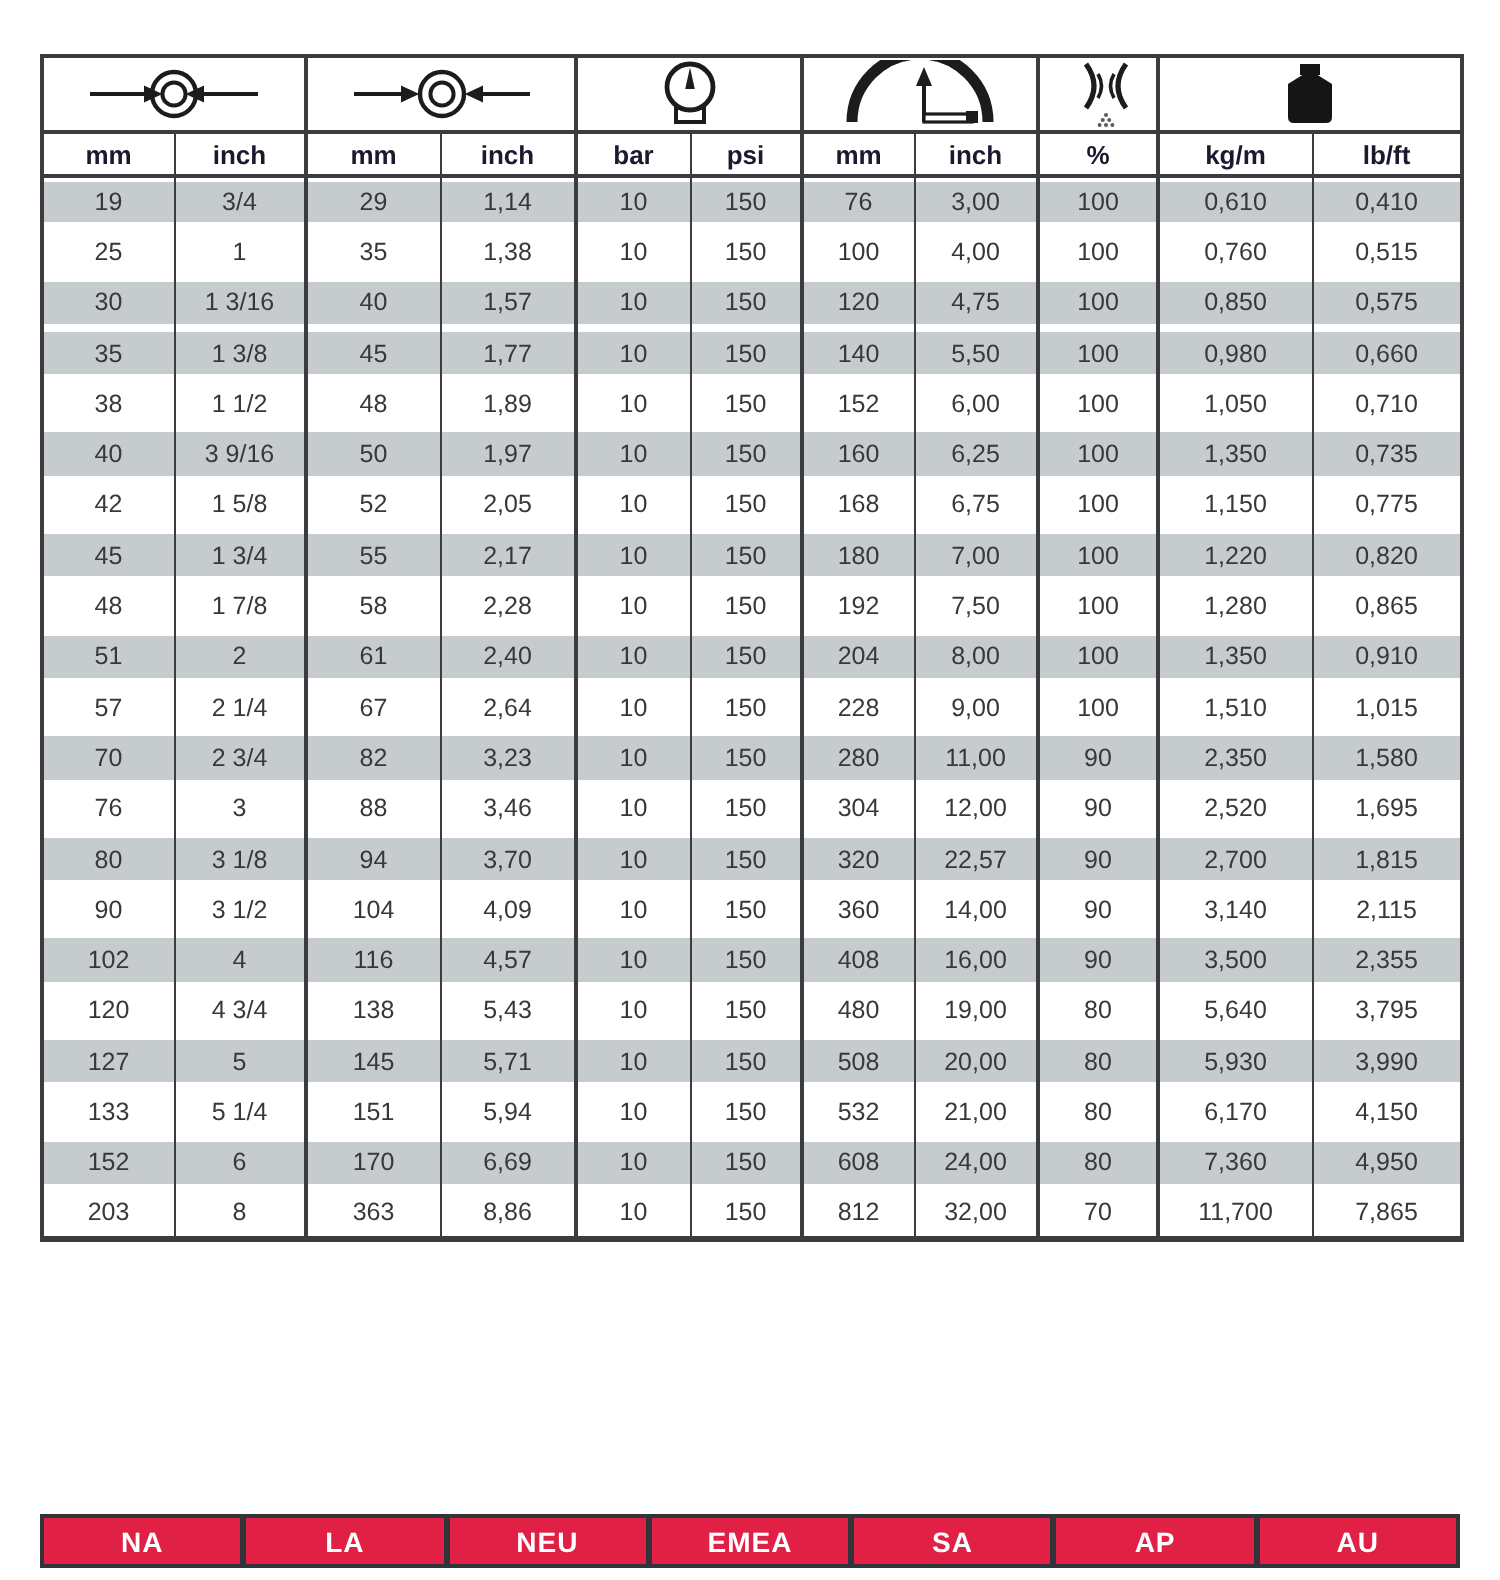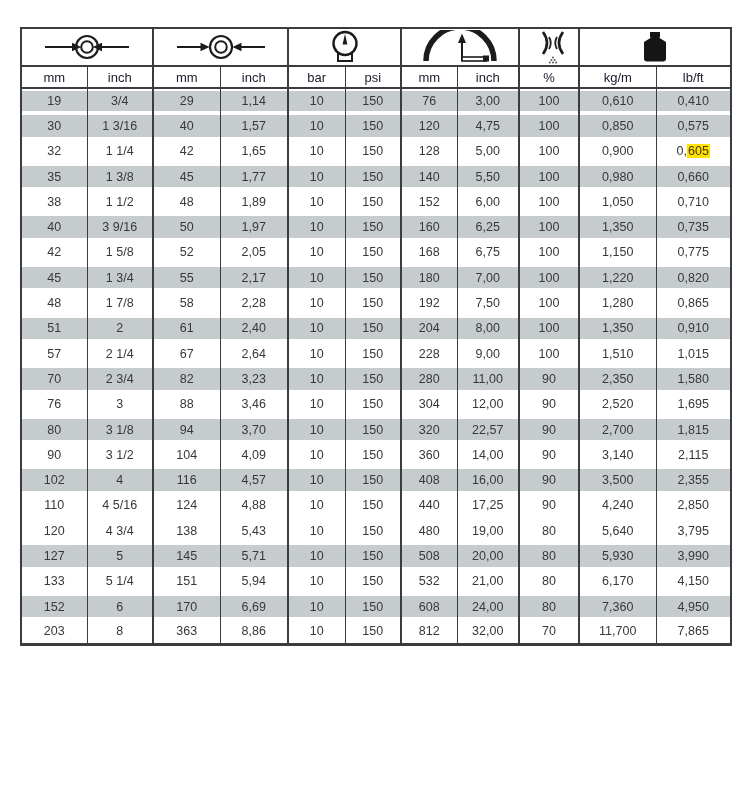--- a/index.html
+++ b/index.html
@@ -19,21 +19,21 @@
     border-bottom:3px solid var(--grid);
   }
   .icon-cell{
     height:35px;padding:0;text-align:center;vertical-align:middle;
     background:#fff;border-bottom:2px solid var(--grid);
   }
   .icon-cell.gb{border-left:2.5px solid var(--grid);}
   .icon-cell svg{vertical-align:middle;}
   tr.labels-row th{
     height:22px;padding:0;text-align:center;vertical-align:middle;
-    font-size:13px;font-weight:normal;color:var(--head);
+    font-size:13px;font-weight:bold;color:var(--head);
     background:#fff;border-bottom:2px solid var(--grid);margin-top:43px;
   }
   .bthin{border-left:1.5px solid var(--grid);}
   .bthick{border-left:2.5px solid var(--grid);}
   tbody td{
     height:25.3px;padding:0;text-align:center;vertical-align:middle;
     font-size:12.5px;color:var(--text);background:#fff;
   }
   tbody tr.stripe td{
     background-image:linear-gradient(to bottom,
@@ -144,45 +144,45 @@
           <td class="bthick">29</td>
           <td class="bthin">1,14</td>
           <td class="bthick">10</td>
           <td class="bthin">150</td>
           <td class="bthick">76</td>
           <td class="bthin">3,00</td>
           <td class="bthick">100</td>
           <td class="bthick">0,610</td>
           <td class="bthin">0,410</td>
         </tr>
+        <tr>
+          <td class="">25</td>
+          <td class="bthin">1</td>
+          <td class="bthick">35</td>
+          <td class="bthin">1,38</td>
+          <td class="bthick">10</td>
+          <td class="bthin">150</td>
+          <td class="bthick">100</td>
+          <td class="bthin">4,00</td>
+          <td class="bthick">100</td>
+          <td class="bthick">0,760</td>
+          <td class="bthin">0,515</td>
+        </tr>
         <tr class="stripe">
           <td class="">30</td>
           <td class="bthin">1 3/16</td>
           <td class="bthick">40</td>
           <td class="bthin">1,57</td>
           <td class="bthick">10</td>
           <td class="bthin">150</td>
           <td class="bthick">120</td>
           <td class="bthin">4,75</td>
           <td class="bthick">100</td>
           <td class="bthick">0,850</td>
           <td class="bthin">0,575</td>
-        </tr>
-        <tr>
-          <td class="">32</td>
-          <td class="bthin">1 1/4</td>
-          <td class="bthick">42</td>
-          <td class="bthin">1,65</td>
-          <td class="bthick">10</td>
-          <td class="bthin">150</td>
-          <td class="bthick">128</td>
-          <td class="bthin">5,00</td>
-          <td class="bthick">100</td>
-          <td class="bthick">0,900</td>
-          <td class="bthin"><span>0,</span><span class="hl">605</span></td>
         </tr>
         <tr class="stripe">
           <td class="">35</td>
           <td class="bthin">1 3/8</td>
           <td class="bthick">45</td>
           <td class="bthin">1,77</td>
           <td class="bthick">10</td>
           <td class="bthin">150</td>
           <td class="bthick">140</td>
           <td class="bthin">5,50</td>
@@ -340,33 +340,20 @@
           <td class="bthin">4,57</td>
           <td class="bthick">10</td>
           <td class="bthin">150</td>
           <td class="bthick">408</td>
           <td class="bthin">16,00</td>
           <td class="bthick">90</td>
           <td class="bthick">3,500</td>
           <td class="bthin">2,355</td>
         </tr>
         <tr>
-          <td class="">110</td>
-          <td class="bthin">4 5/16</td>
-          <td class="bthick">124</td>
-          <td class="bthin">4,88</td>
-          <td class="bthick">10</td>
-          <td class="bthin">150</td>
-          <td class="bthick">440</td>
-          <td class="bthin">17,25</td>
-          <td class="bthick">90</td>
-          <td class="bthick">4,240</td>
-          <td class="bthin">2,850</td>
-        </tr>
-        <tr>
           <td class="">120</td>
           <td class="bthin">4 3/4</td>
           <td class="bthick">138</td>
           <td class="bthin">5,43</td>
           <td class="bthick">10</td>
           <td class="bthin">150</td>
           <td class="bthick">480</td>
           <td class="bthin">19,00</td>
           <td class="bthick">80</td>
           <td class="bthick">5,640</td>
@@ -420,13 +407,22 @@
           <td class="bthin">150</td>
           <td class="bthick">812</td>
           <td class="bthin">32,00</td>
           <td class="bthick">70</td>
           <td class="bthick">11,700</td>
           <td class="bthin">7,865</td>
         </tr>
       </tbody>
   </table>
 
+  <div class="footer">
+      <div class="fcell">NA</div>
+      <div class="fcell fdiv">LA</div>
+      <div class="fcell fdiv">NEU</div>
+      <div class="fcell fdiv">EMEA</div>
+      <div class="fcell fdiv">SA</div>
+      <div class="fcell fdiv">AP</div>
+      <div class="fcell fdiv">AU</div>
+    </div>
 </div>
 
 </body></html>

